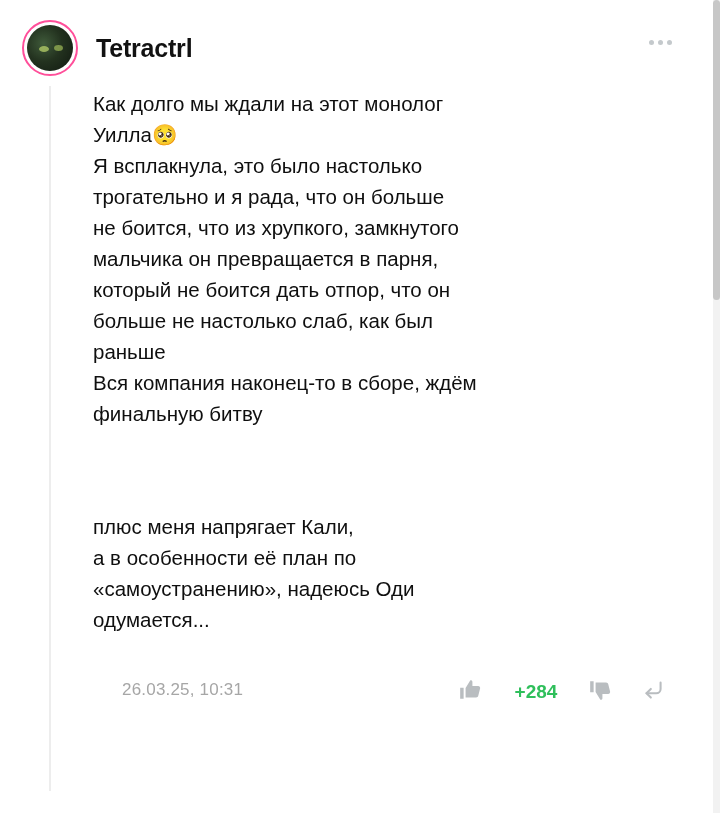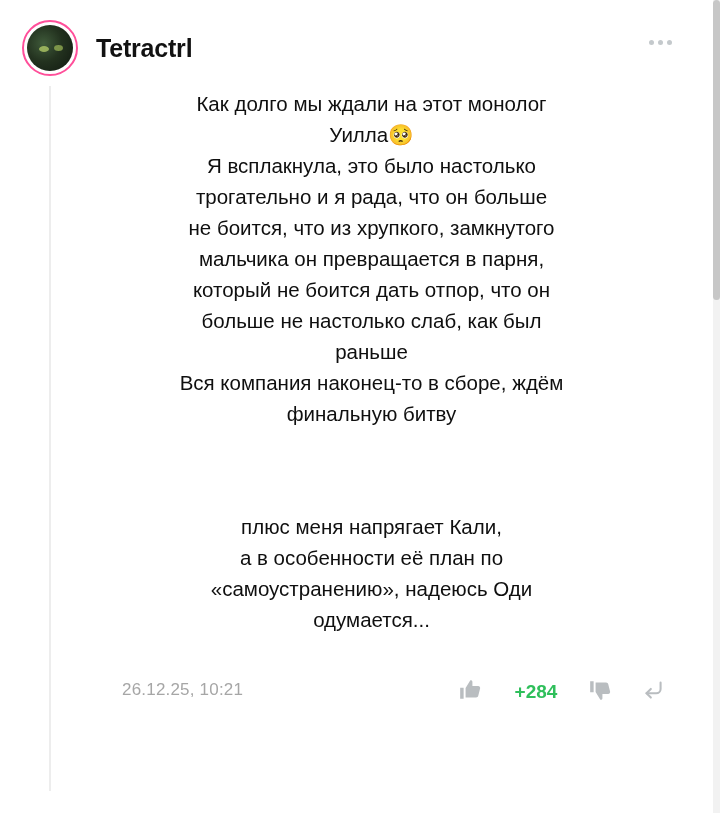--- a/index.html
+++ b/index.html
@@ -128,24 +128,23 @@
   .thread-line {
     position: absolute;
     left: 49px;
     top: 86px;
     width: 2px;
     height: 705px;
     background: #ededed;
   }
 
   .post-body {
-    margin-left: 51px;
+    margin-left: 71px;
     margin-top: 10px;
     padding-right: 10px;
-    text-align: center;
   }
 
   .para {
     font-size: 20.5px;
     line-height: 31px;
     color: #0f0f0f;
     white-space: pre-wrap;
     word-wrap: break-word;
   }
   .para + .para { margin-top: 0; }
@@ -225,21 +224,21 @@
 раньше
 Вся компания наконец-то в сборе, ждём
 финальную битву</div>
       <div class="para second">плюс меня напрягает Кали,
 а в особенности её план по
 «самоустранению», надеюсь Оди
 одумается...</div>
     </div>
 
     <div class="footer">
-      <div class="timestamp">26.12.25, 10:21</div>
+      <div class="timestamp">26.03.25, 10:31</div>
 
       <div class="actions">
 
         <div class="icon-btn">
           <svg width="26" height="26" viewBox="0 0 24 24" fill="currentColor">
             <path d="M2 10h3.2v10H2zM7 10.2 11.4 3c.9-.3 1.9.4 1.9 1.4v4h5.3c1.2 0 2.1 1.1 1.8 2.2l-1.7 6.8c-.2.9-1 1.6-2 1.6H7z"></path>
           </svg>
         </div>
 
         <div class="score">+284</div>

